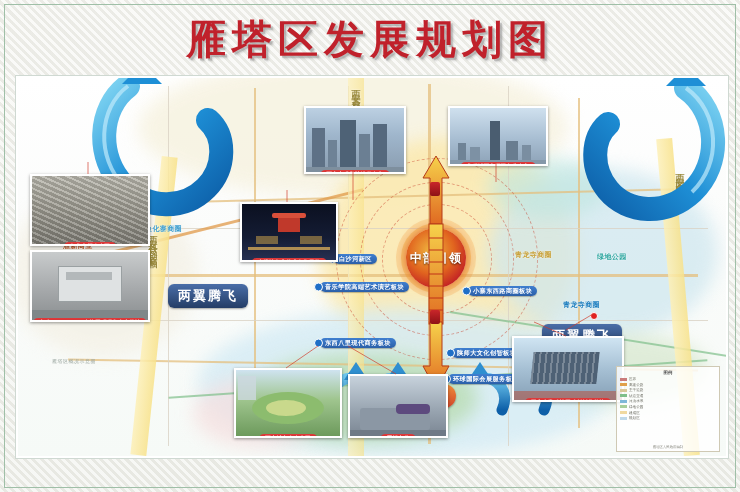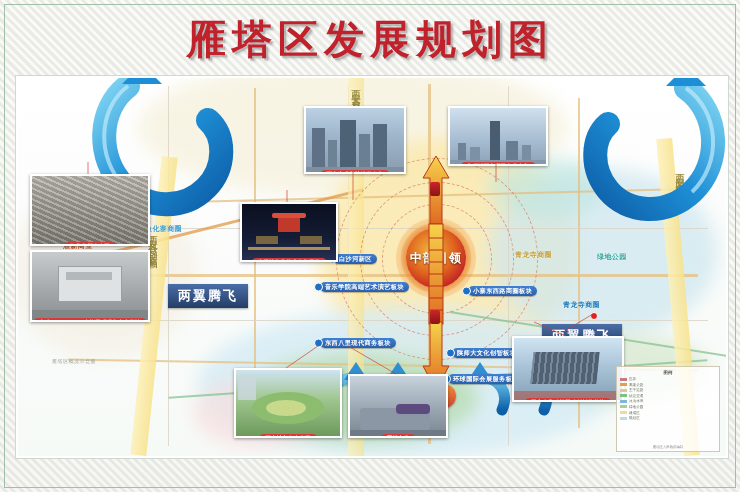--- a/index.html
+++ b/index.html
@@ -65,21 +65,21 @@
     width:7px;height:7px;border-radius:50%;background:#1f6fc7;border:1px solid #fff;
   }
   .chip-teal{background:rgba(120,200,200,.0);color:#2fa7a0;font-size:7px;text-shadow:0 0 2px #fff;}
   .chip-olive{background:none;color:#c8a23a;font-size:7px;font-weight:bold;text-shadow:0 0 2px #fff;}
   .chip-green{background:none;color:#6bb56b;font-size:8px;font-weight:bold;letter-spacing:2px;text-shadow:0 0 2px #fff;}
   
   .banner{
     position:absolute;white-space:nowrap;
     font-family:"DejaVu Serif","Liberation Serif",serif;
     font-size:13px;font-weight:bold;color:#ffffff;
-    padding:3px 10px;border-radius:0;
+    padding:3px 10px;border-radius:6px;
     background:linear-gradient(#4a6ea8,#243d66);
     box-shadow:0 1px 2px rgba(0,0,0,.35);
     letter-spacing:2px;
   }
   .banner-red{
     background:linear-gradient(#ef8e3a,#d1452a);
     border-radius:14px;
   }
   
   .thumb{

